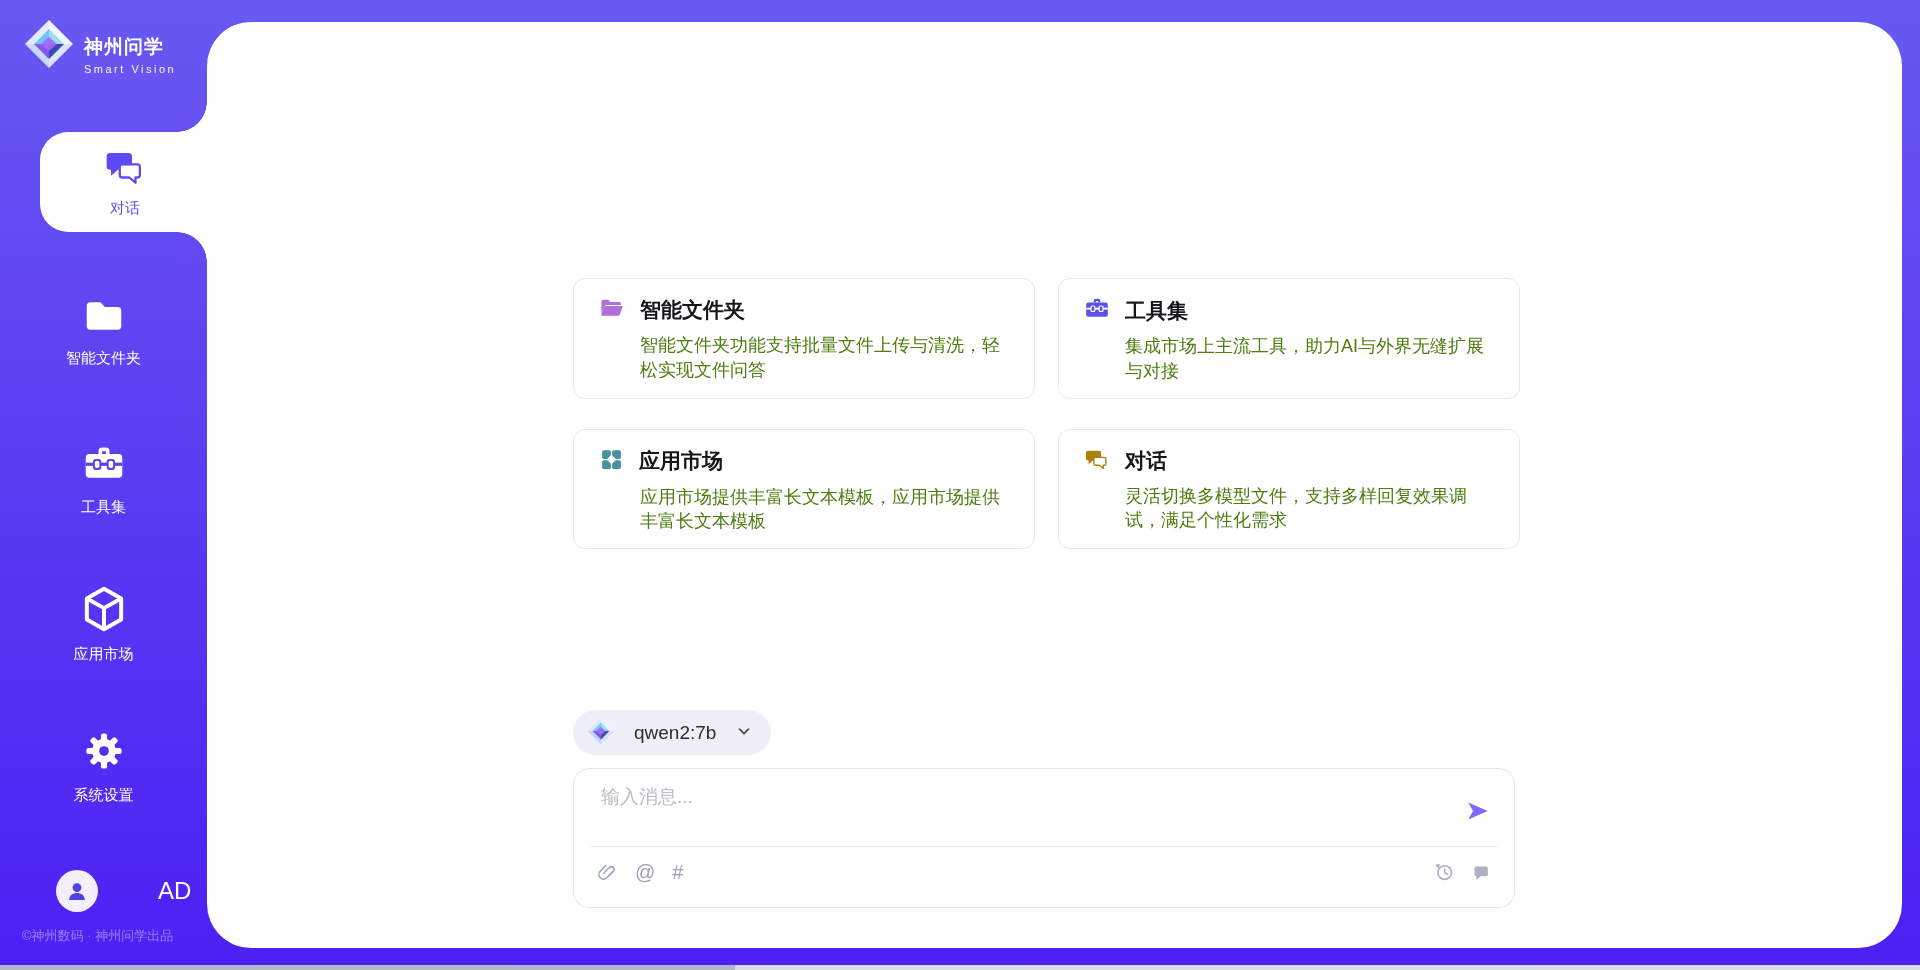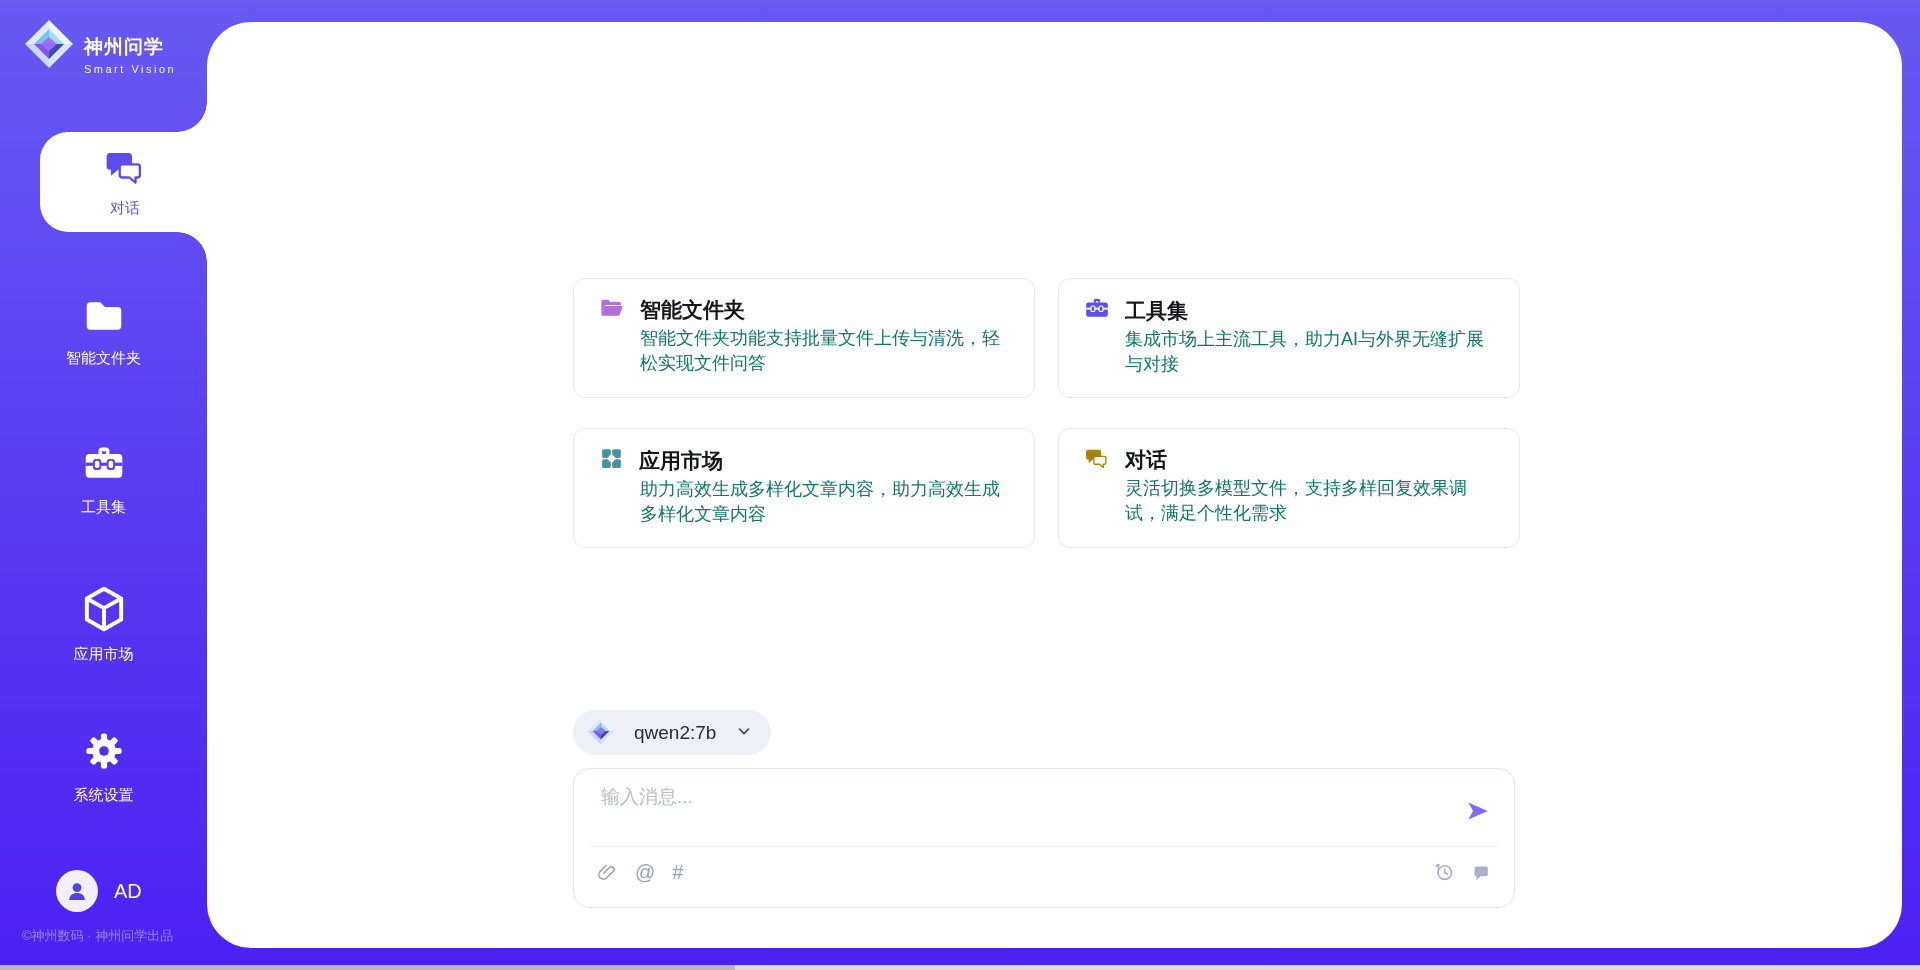--- a/index.html
+++ b/index.html
@@ -24,35 +24,35 @@
                    border-radius:28px 0 0 28px;justify-content:center;gap:7px;}
   .nav-item.active .nav-label{color:#5b4bf0;font-weight:500;}
   
   .corner{position:absolute;left:177px;width:30px;height:30px;}
   .corner-top{top:102px;background:radial-gradient(circle 30px at 0 0,#6552f1 0,#6552f1 29.5px,#ffffff 30px);}
   .corner-bottom{top:232px;background:radial-gradient(circle 30px at 0 100%,#614af2 0,#614af2 29.5px,#ffffff 30px);}
 
   .user-row{position:absolute;left:56px;top:870px;display:flex;align-items:center;gap:16px;cursor:pointer;}
   .avatar-circle{width:42px;height:42px;border-radius:50%;background:#f3effc;
                  display:flex;align-items:center;justify-content:center;}
-  .user-name{color:#fff;font-size:20px;}
+  .user-name{color:#fff;font-size:24px;margin-left:44px;}
   .footer-credit{position:absolute;left:22px;top:927px;color:rgba(255,255,255,.42);font-size:13px;white-space:nowrap;}
 
   
   .greeting-row{position:absolute;left:568px;top:160px;display:flex;align-items:center;gap:14px;}
   .greeting-title{font-size:29px;font-weight:700;color:#17181c;letter-spacing:.5px;}
 
   
   .cards{position:absolute;left:573px;top:278px;width:947px;
          display:grid;grid-template-columns:462px 462px;grid-column-gap:23px;grid-row-gap:30px;}
   .card{box-sizing:border-box;min-height:120px;background:#fff;border:1px solid #e7e8f0;
         border-radius:12px;padding:17px 24px 14px 25px;cursor:pointer;}
   .card-head{display:flex;align-items:center;gap:15px;}
   .card-title{font-size:21px;font-weight:700;color:#15161a;}
-  .card-desc{margin:2px 0 0 41px;font-size:18px;line-height:1.38;color:#0f766e;max-width:388px;}
+  .card-desc{margin:9px 0 0 41px;font-size:18px;line-height:1.38;color:#4d7c0f;max-width:388px;}
 
   
   .model-pill{position:absolute;left:573px;top:710px;height:45px;padding:0 18px 0 14px;
               background:#eef0f8;border-radius:23px;display:flex;align-items:center;gap:19px;cursor:pointer;}
   .model-name{font-size:19px;color:#2b2c33;}
 
   
   .composer{position:absolute;left:573px;top:768px;width:942px;height:140px;box-sizing:border-box;
             background:#fff;border:1px solid #e4e6ee;border-radius:16px;}
   .composer-input{position:absolute;left:25px;top:16px;width:830px;border:none;outline:none;
@@ -213,21 +213,21 @@
           <svg width="25" height="25" viewBox="0 0 24 24">
             <rect x="3" y="3" width="8.4" height="8.4" rx="1.6" fill="#46929f"></rect>
             <rect x="12.6" y="3" width="8.4" height="8.4" rx="1.6" fill="#46929f"></rect>
             <rect x="3" y="12.6" width="8.4" height="8.4" rx="1.6" fill="#46929f"></rect>
             <rect x="12.6" y="12.6" width="8.4" height="8.4" rx="1.6" fill="#46929f"></rect>
             <rect x="8.7" y="8.7" width="6.6" height="6.6" fill="#ffffff" transform="rotate(45 12 12)"></rect>
           </svg>
         </span>
         <span class="card-title">应用市场</span>
       </div>
-      <div class="card-desc">助力高效生成多样化文章内容，助力高效生成多样化文章内容</div>
+      <div class="card-desc">应用市场提供丰富长文本模板，应用市场提供丰富长文本模板</div>
     </div>
 
     <div class="card">
       <div class="card-head">
         <span>
           <svg width="26" height="24" viewBox="0 0 48 46">
             <path d="M7,7 h21 a4,4 0 0 1 4,4 v11 a4,4 0 0 1 -4,4 h-12 l-8,7 v-7 h-1 a4,4 0 0 1 -4,-4 v-11 a4,4 0 0 1 4,-4 z" fill="#a8820c"></path>
             <path d="M21,20 h17 a3,3 0 0 1 3,3 v9 a3,3 0 0 1 -3,3 h-2 v6 l-7,-6 h-8 a3,3 0 0 1 -3,-3 v-9 a3,3 0 0 1 3,-3 z" fill="#ffffff" stroke="#a8820c" stroke-width="2.6" stroke-linejoin="round"></path>
           </svg>
         </span>

